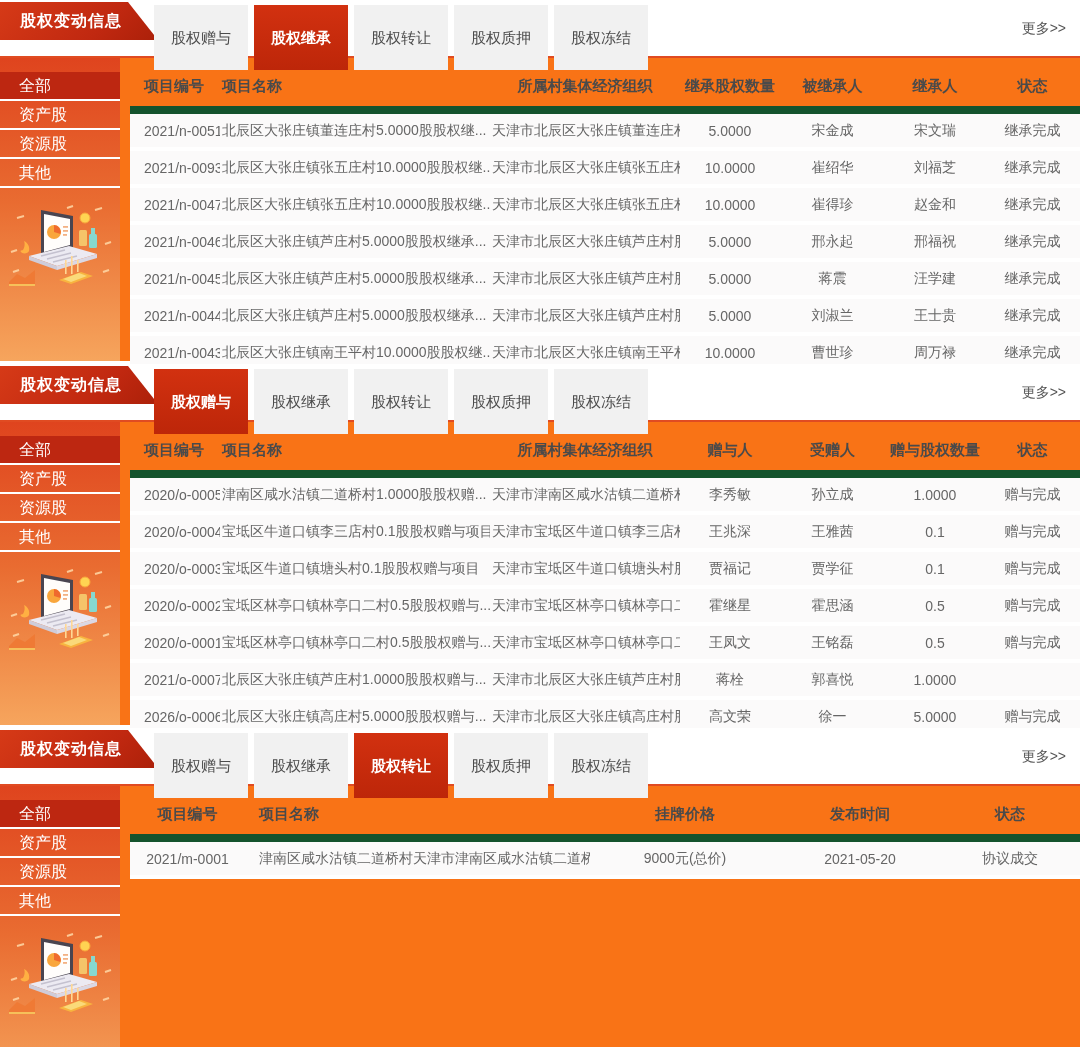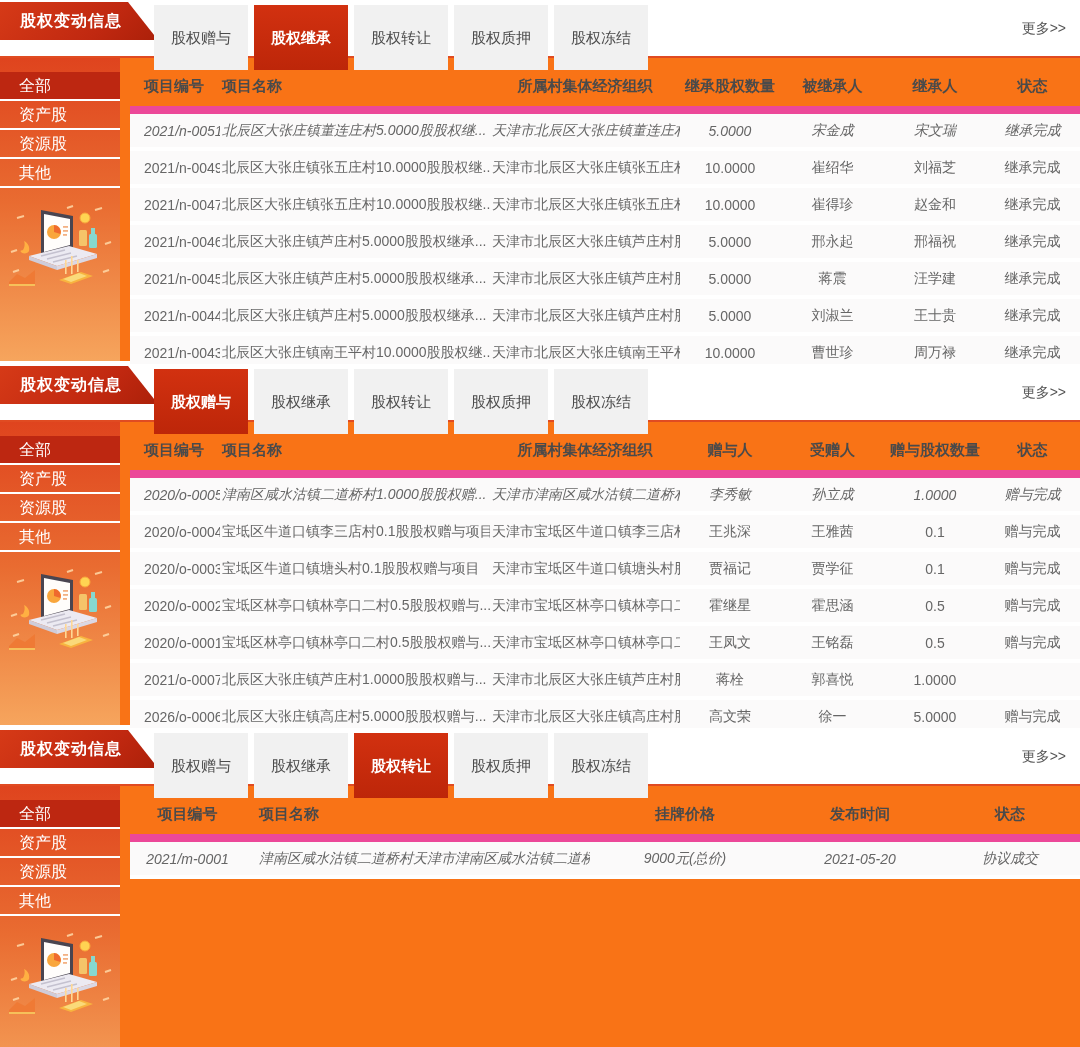--- a/index.html
+++ b/index.html
@@ -26,21 +26,21 @@
   .side-item{display:block;height:27px;line-height:27px;border-bottom:2px solid #fff;
              color:#fff;font-size:16px;padding-left:19px;text-decoration:none;cursor:pointer;}
   .side-item.selected{background:#bd2711;}
   .illu{display:block;margin:16px auto 0;}
   .table-wrap{flex:1;box-sizing:border-box;padding:8px 0 0 10px;background:#f97316;}
   .data-table{width:950px;border-collapse:collapse;table-layout:fixed;}
   .data-table th{height:38px;font-size:15px;color:#4a4a4a;font-weight:bold;
                  border-bottom:2px solid #e8805a;white-space:nowrap;overflow:hidden;}
   .data-table td{height:31px;background:#fbfafa;border-bottom:4px solid #fff;
                  font-size:14px;color:#666;white-space:nowrap;overflow:hidden;}
-  .data-table tbody tr:first-child td{border-top:8px solid #ec4899;font-style:italic;}
+  .data-table tbody tr:first-child td{border-top:8px solid #14532d;}
   .al-c{text-align:center;}
   .al-l{text-align:left;padding-left:2px;}
   .data-table th.al-l:first-child,.data-table td.al-l:first-child{padding-left:14px;}
   .cols5 td.al-l,.cols5 th.al-l{padding-left:14px;}
 </style>
 </head>
 <body>
 
 <div id="page">
     <section class="panel">
@@ -125,21 +125,21 @@
               <tr>
                 <td class="al-l">2021/n-0051</td>
                 <td class="al-l">北辰区大张庄镇董连庄村5.0000股股权继...</td>
                 <td class="al-l">天津市北辰区大张庄镇董连庄村股...</td>
                 <td class="al-c">5.0000</td>
                 <td class="al-c">宋金成</td>
                 <td class="al-c">宋文瑞</td>
                 <td class="al-c">继承完成</td>
               </tr>
               <tr>
-                <td class="al-l">2021/n-0049</td>
+                <td class="al-l">2021/n-0093</td>
                 <td class="al-l">北辰区大张庄镇张五庄村10.0000股股权继...</td>
                 <td class="al-l">天津市北辰区大张庄镇张五庄村股...</td>
                 <td class="al-c">10.0000</td>
                 <td class="al-c">崔绍华</td>
                 <td class="al-c">刘福芝</td>
                 <td class="al-c">继承完成</td>
               </tr>
               <tr>
                 <td class="al-l">2021/n-0047</td>
                 <td class="al-l">北辰区大张庄镇张五庄村10.0000股股权继...</td>

